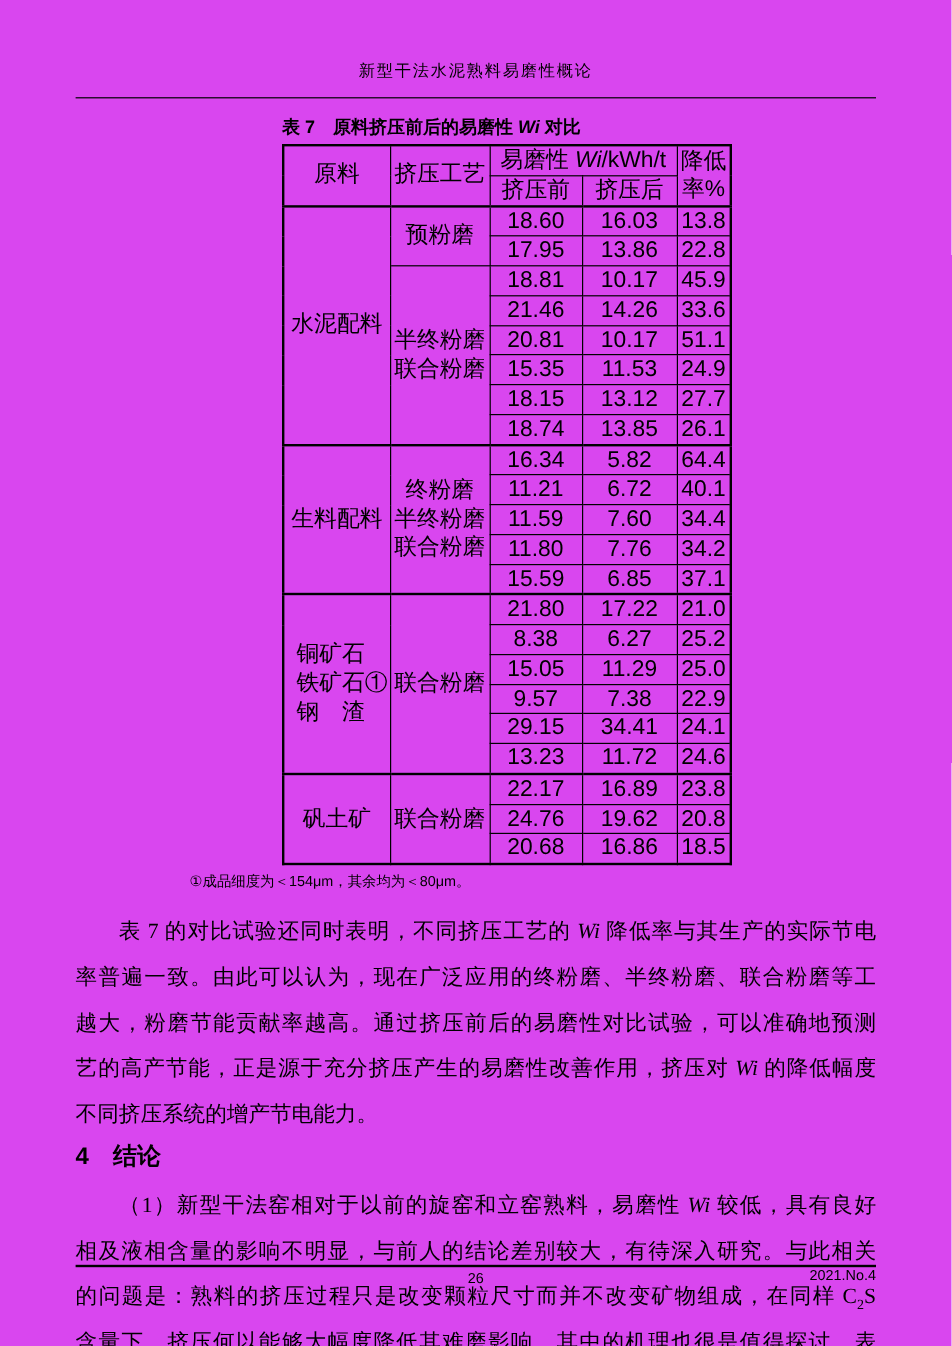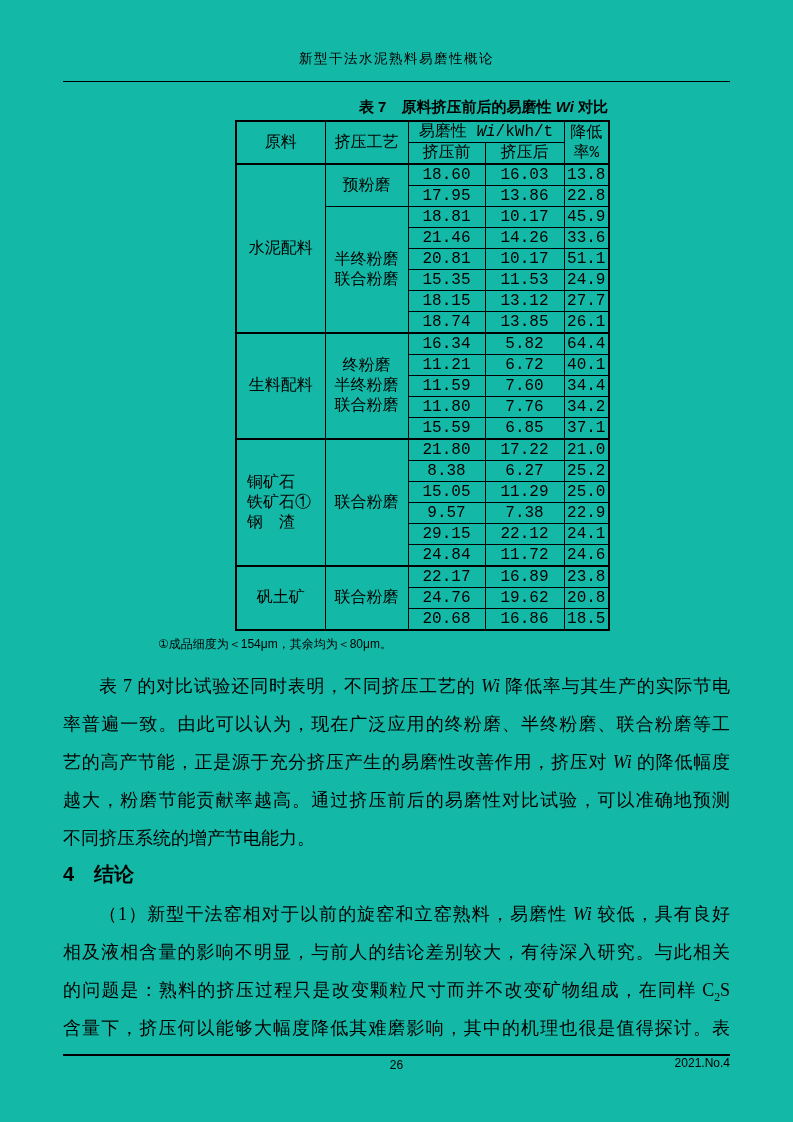--- a/index.html
+++ b/index.html
@@ -1,39 +1,39 @@
 <!DOCTYPE html>
 <html lang="zh"><head>
 <meta charset="utf-8">
 <style>
   html,body{margin:0;padding:0;background:#ffffff;}
   .page{
-    width:793px;height:1122px;background:#14b8a6;color:#000;
+    width:793px;height:1122px;background:#d946ef;color:#000;
     position:relative;overflow:hidden;margin:0 auto;
     font-family:"Liberation Serif","DejaVu Serif",serif;
     box-sizing:border-box;
   }
   .content{padding:0 63px;}
   
   .header-title{
     padding-top:50px;text-align:center;font-size:13.5px;letter-spacing:1.5px;
     font-family:"Liberation Serif","DejaVu Serif",serif;
   }
   .header-rule{border-bottom:1.5px solid #000;margin-top:13px;}
   
   .table-wrap{width:373px;margin-left:172px;margin-top:15px;}
   .caption{
-    text-align:right;font-weight:bold;font-size:15px;line-height:20px;
+    text-align:left;font-weight:bold;font-size:15px;line-height:20px;
     font-family:"Liberation Sans","DejaVu Sans",sans-serif;margin-bottom:3px;
   }
   table.wi-table{
     border-collapse:collapse;width:100%;table-layout:fixed;
     border:2.5px solid #000;
-    font-family:Liberation Mono, monospace;
-    font-size:16px;
+    font-family:Liberation Sans, sans-serif;
+    font-size:19px;
   }
   .wi-table td{
     border:1px solid #000;text-align:center;vertical-align:middle;
     padding:0;height:18px;line-height:1.25;overflow:hidden;
   }
   .wi-table thead td{height:20px;}
   .wi-table tr.section-first td{border-top:2px solid #000;}
   .wi-table td.mat.multi{text-align:left;padding-left:10px;}
   .footnote{
     margin-left:95px;margin-top:5px;font-size:12px;
@@ -180,25 +180,25 @@
               <td class="num">11.29</td>
               <td class="num">25.0</td>
             </tr>
             <tr>
               <td class="num">9.57</td>
               <td class="num">7.38</td>
               <td class="num">22.9</td>
             </tr>
             <tr>
               <td class="num">29.15</td>
-              <td class="num">22.12</td>
+              <td class="num">34.41</td>
               <td class="num">24.1</td>
             </tr>
             <tr>
-              <td class="num">24.84</td>
+              <td class="num">13.23</td>
               <td class="num">11.72</td>
               <td class="num">24.6</td>
             </tr>
             <tr class="section-first">
               <td class="mat" rowspan="3">矾土矿</td>
               <td class="proc" rowspan="3">联合粉磨</td>
               <td class="num">22.17</td>
               <td class="num">16.89</td>
               <td class="num">23.8</td>
             </tr>
@@ -214,22 +214,22 @@
             </tr>
           </tbody>
       </table>
     </div>
 
     <div class="footnote">①成品细度为＜154μm，其余均为＜80μm。</div>
 
     <div class="para para-1">
       <div class="pline indent"><span>表 7 的对比试验还同时表明，不同挤压工艺的 </span><span class="seg-i">Wi</span><span> 降低率与其生产的实际节电</span></div>
       <div class="pline"><span>率普遍一致。由此可以认为，现在广泛应用的终粉磨、半终粉磨、联合粉磨等工</span></div>
+      <div class="pline"><span>越大，粉磨节能贡献率越高。通过挤压前后的易磨性对比试验，可以准确地预测</span></div>
       <div class="pline"><span>艺的高产节能，正是源于充分挤压产生的易磨性改善作用，挤压对 </span><span class="seg-i">Wi</span><span> 的降低幅度</span></div>
-      <div class="pline"><span>越大，粉磨节能贡献率越高。通过挤压前后的易磨性对比试验，可以准确地预测</span></div>
       <div class="pline short"><span>不同挤压系统的增产节电能力。</span></div>
     </div>
 
     <div class="section-heading">4　结论</div>
 
     <div class="para para-2">
       <div class="pline indent"><span>（1）新型干法窑相对于以前的旋窑和立窑熟料，易磨性 </span><span class="seg-i">Wi</span><span> 较低，具有良好</span></div>
       <div class="pline"><span>相及液相含量的影响不明显，与前人的结论差别较大，有待深入研究。与此相关</span></div>
       <div class="pline"><span>的问题是：熟料的挤压过程只是改变颗粒尺寸而并不改变矿物组成，在同样 C</span><span class="seg-sub">2</span><span>S</span></div>
       <div class="pline"><span>含量下，挤压何以能够大幅度降低其难磨影响，其中的机理也很是值得探讨。表</span></div>

